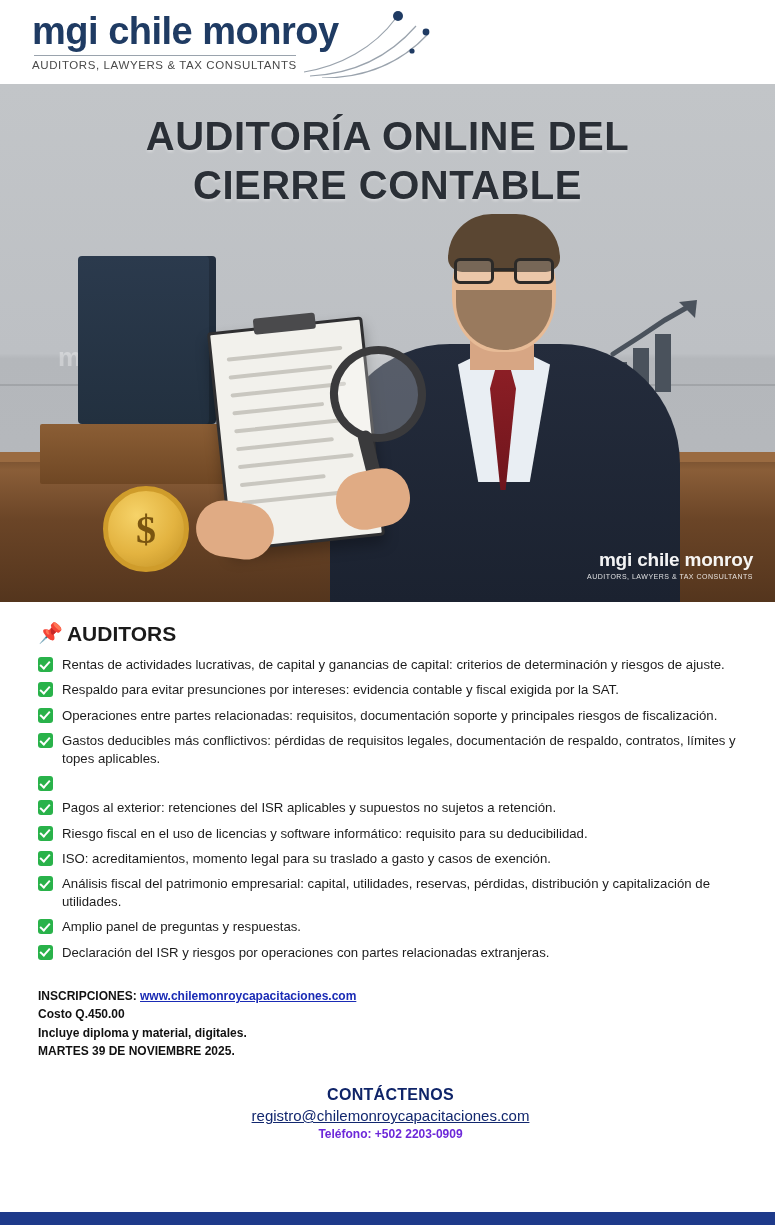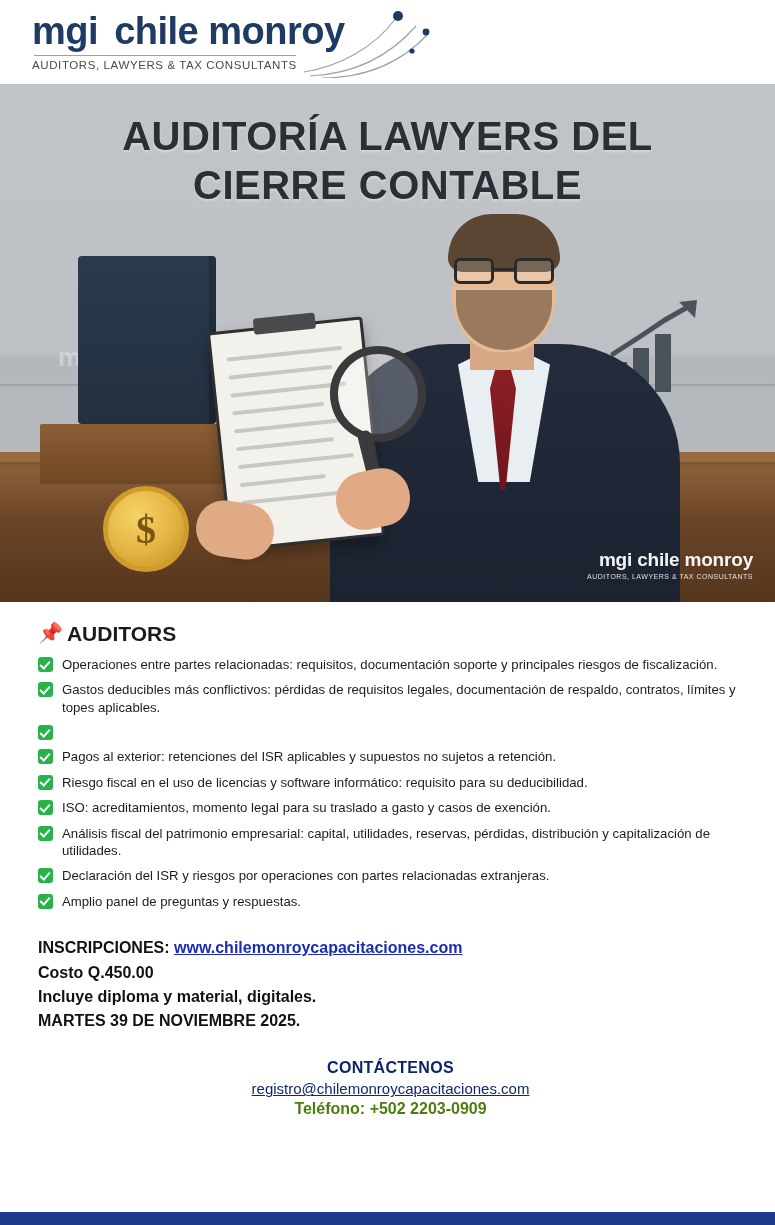--- a/index.html
+++ b/index.html
@@ -29,21 +29,21 @@
     top: 12px;
   }
   .logo-wordmark {
     font-size: 38px;
     font-weight: bold;
     letter-spacing: -0.5px;
     line-height: 1.05;
     white-space: nowrap;
   }
   .logo-mgi { color: #1f3b63; }
-  .logo-chile { color: #1f3b63; margin-left: 6px; }
+  .logo-chile { color: #1f3b63; }
   .logo-monroy { color: #1f3b63; }
   .logo-rule {
     width: 262px;
     height: 1px;
     background: #9aa3ad;
     margin: 3px 0 3px 2px;
   }
   .logo-sub {
     font-size: 11.5px;
     letter-spacing: 0.6px;
@@ -420,21 +420,21 @@
     top: 1.5px;
     width: 4px;
     height: 8px;
     border: solid #ffffff;
     border-width: 0 2px 2px 0;
     transform: rotate(42deg);
   }
 
   .info-block {
     margin-top: 26px;
-    font-size: 16px;
+    font-size: 12px;
     font-weight: bold;
     line-height: 1.52;
     color: #111111;
   }
   .info-block a,
   .info-block .link {
     color: #1a2bb5;
     text-decoration: underline;
   }
 
@@ -449,23 +449,23 @@
     color: #0f2468;
     letter-spacing: 0.3px;
   }
   .contact-mail {
     font-size: 15px;
     color: #12276e;
     text-decoration: underline;
     margin-top: 3px;
   }
   .contact-phone {
-    font-size: 16px;
-    font-weight: bold;
-    color: #4d7c0f;
+    font-size: 12px;
+    font-weight: bold;
+    color: #6d28d9;
     margin-top: 3px;
   }
   .bottom-bar {
     position: absolute;
     left: 0;
     bottom: 0;
     width: 100%;
     height: 13px;
     background: #1e3a8a;
   }
@@ -490,21 +490,21 @@
     <circle cx="98" cy="12" r="5" fill="#1f3b63"></circle>
     <circle cx="126" cy="28" r="3.4" fill="#1f3b63"></circle>
     <circle cx="112" cy="47" r="2.6" fill="#1f3b63"></circle>
   </svg>
 </div>
 
 <div class="hero">
   <div class="hero-wall"></div>
 
   <div class="hero-title">
-    <span>AUDITORÍA LAWYERS DEL</span>
+    <span>AUDITORÍA ONLINE DEL</span>
     <span>CIERRE CONTABLE</span>
   </div>
 
   <svg class="wall-chart" viewBox="0 0 106 100">
     <rect x="4" y="66" width="16" height="30" fill="#4a525c"></rect>
     <rect x="26" y="52" width="16" height="44" fill="#4a525c"></rect>
     <rect x="48" y="38" width="16" height="58" fill="#4a525c"></rect>
     <path d="M6 58 L34 40 L58 24 L86 8" stroke="#4a525c" stroke-width="5" fill="none" stroke-linecap="round"></path>
     <path d="M72 6 L90 4 L88 22 Z" fill="#4a525c"></path>
   </svg>
@@ -557,20 +557,28 @@
 <div class="content">
 
   <div class="temario-head">
     <span class="pin-icon">📌</span>
     <span>AUDITORS</span>
   </div>
 
   <ul class="topics">
     <li>
       <span class="check"></span>
+      <span>Rentas de actividades lucrativas, de capital y ganancias de capital: criterios de determinación y riesgos de ajuste.</span>
+    </li>
+    <li>
+      <span class="check"></span>
+      <span>Respaldo para evitar presunciones por intereses: evidencia contable y fiscal exigida por la SAT.</span>
+    </li>
+    <li>
+      <span class="check"></span>
       <span>Operaciones entre partes relacionadas: requisitos, documentación soporte y principales riesgos de fiscalización.</span>
     </li>
     <li>
       <span class="check"></span>
       <span>Gastos deducibles más conflictivos: pérdidas de requisitos legales, documentación de respaldo, contratos, límites y topes aplicables.</span>
     </li>
     <li>
       <span class="check"></span>
     </li>
     <li>
@@ -584,25 +592,25 @@
     <li>
       <span class="check"></span>
       <span>ISO: acreditamientos, momento legal para su traslado a gasto y casos de exención.</span>
     </li>
     <li>
       <span class="check"></span>
       <span>Análisis fiscal del patrimonio empresarial: capital, utilidades, reservas, pérdidas, distribución y capitalización de utilidades.</span>
     </li>
     <li>
       <span class="check"></span>
+      <span>Amplio panel de preguntas y respuestas.</span>
+    </li>
+    <li>
+      <span class="check"></span>
       <span>Declaración del ISR y riesgos por operaciones con partes relacionadas extranjeras.</span>
-    </li>
-    <li>
-      <span class="check"></span>
-      <span>Amplio panel de preguntas y respuestas.</span>
     </li>
   </ul>
 
   <div class="info-block">
     <div>
       <span>INSCRIPCIONES:</span>
       <a class="link" href="#">www.chilemonroycapacitaciones.com</a>
     </div>
     <div>Costo Q.450.00</div>
     <div>Incluye diploma y material, digitales.</div>

